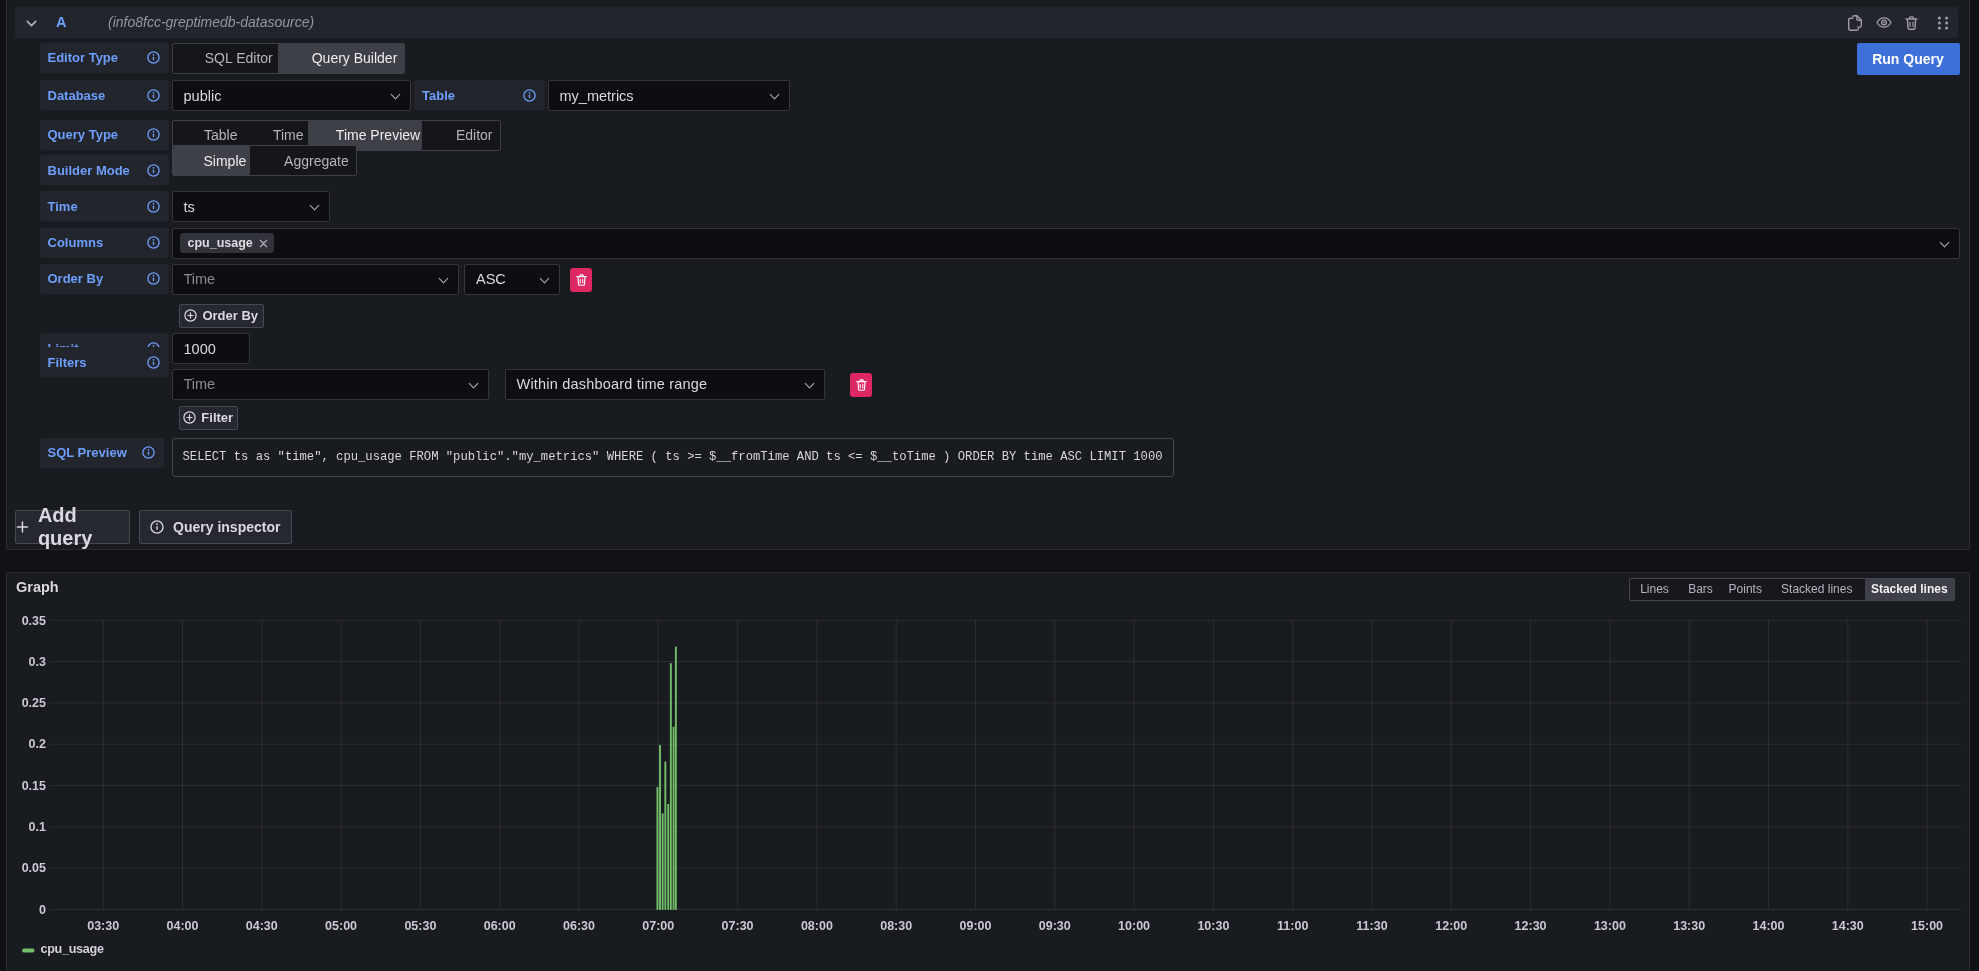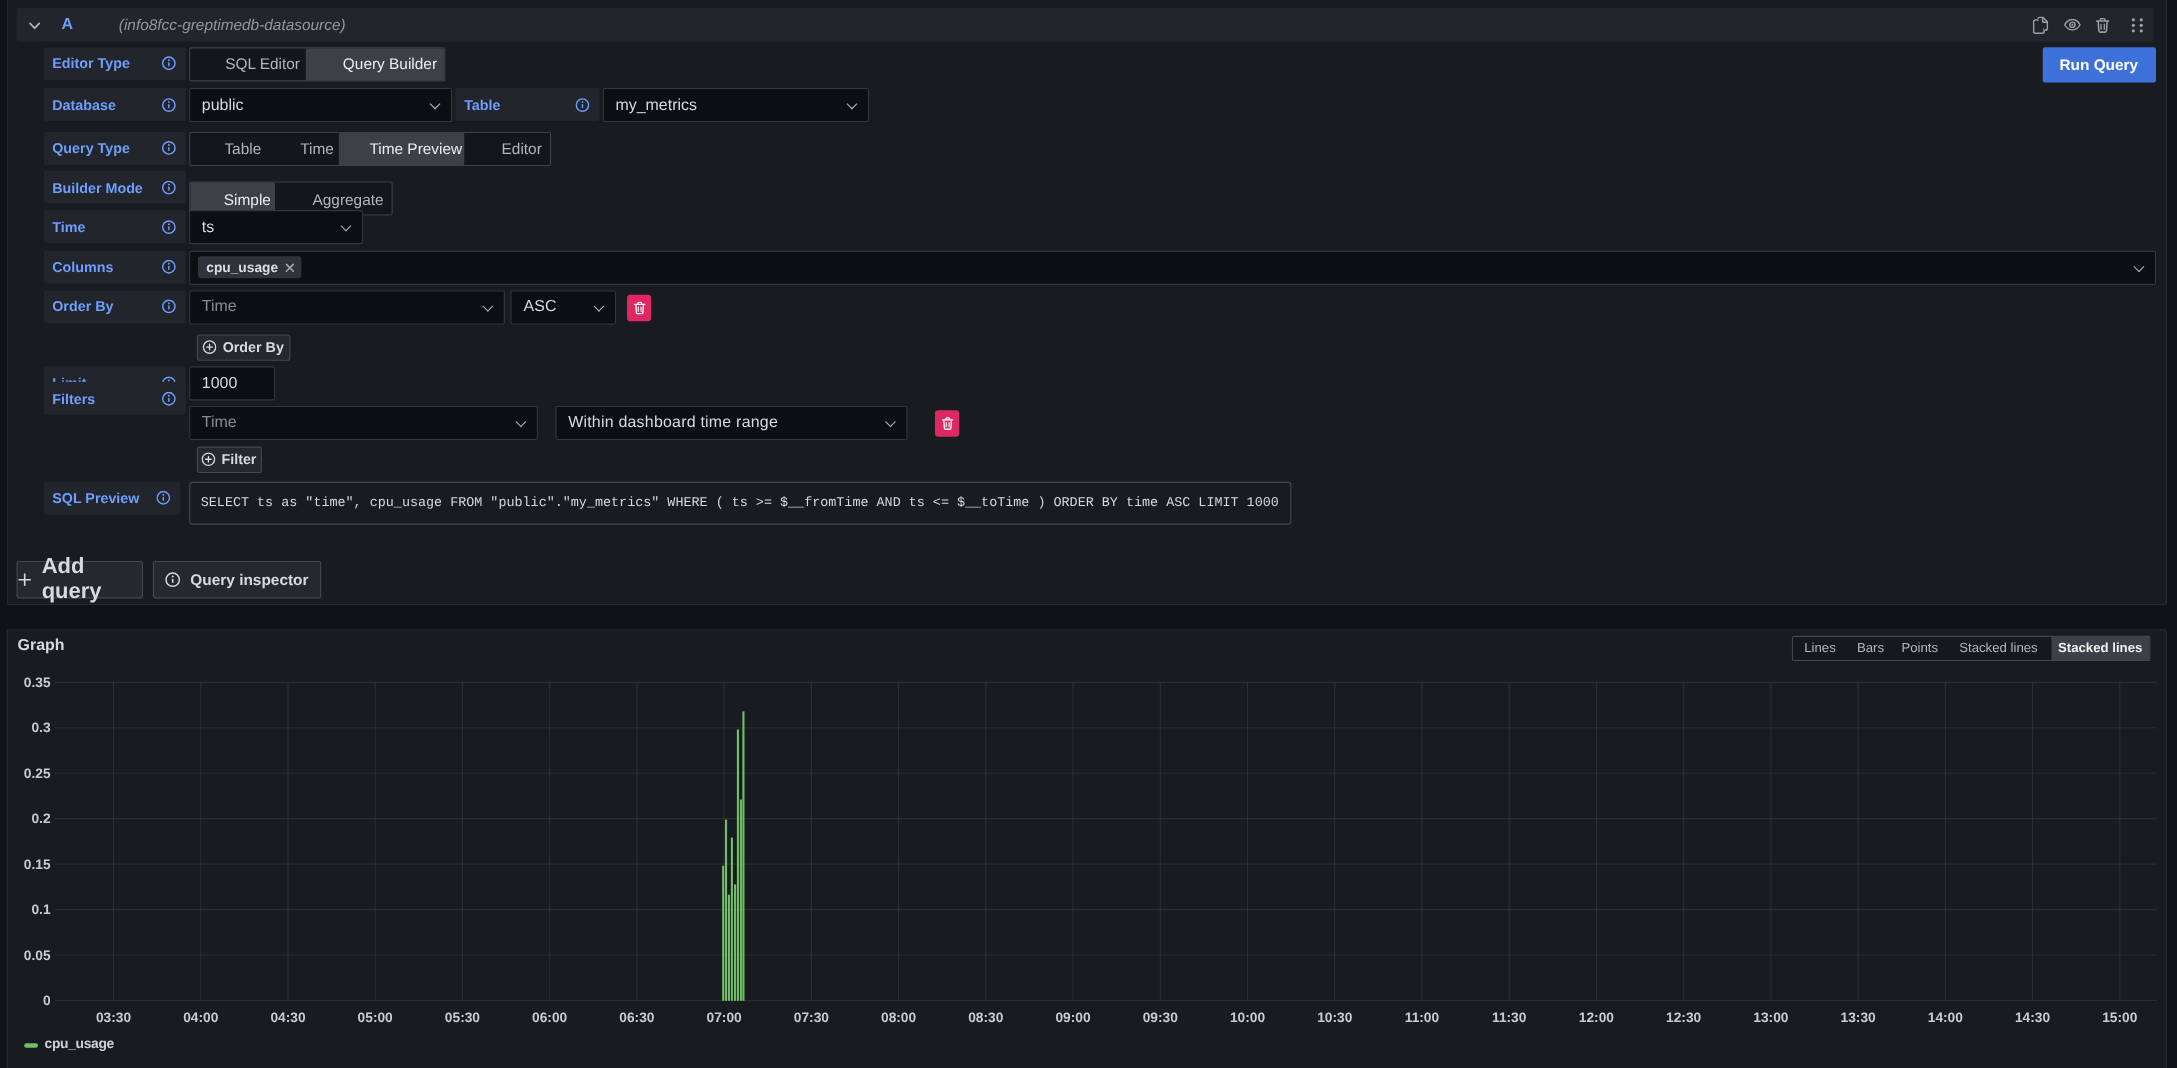--- a/index.html
+++ b/index.html
@@ -117,21 +117,21 @@
   <div class="opt" style="width:65.5px">Time</div>
   <div class="opt sel" style="width:114px">Time Preview</div>
   <div class="opt" style="width:78.5px">Editor</div>
 </div>
 
 <div class="abs lbl" style="left:39.5px;top:155px">Builder Mode<svg class="ic" width="13" height="13" viewBox="0 0 16 16">
       <circle cx="8" cy="8" r="6.9" fill="none" stroke="#6e9fff" stroke-width="1.6"></circle>
       <circle cx="8" cy="4.7" r="1.05" fill="#6e9fff"></circle>
       <rect x="7.2" y="6.9" width="1.6" height="4.6" rx="0.8" fill="#6e9fff"></rect>
     </svg></div>
-<div class="abs rg" style="left:171.5px;top:165px;width:185px">
+<div class="abs rg" style="left:171.5px;top:145px;width:185px">
   <div class="opt sel" style="width:78px">Simple</div>
   <div class="opt" style="width:105.5px">Aggregate</div>
 </div>
 
 <div class="abs lbl" style="left:39.5px;top:191px">Time<svg class="ic" width="13" height="13" viewBox="0 0 16 16">
       <circle cx="8" cy="8" r="6.9" fill="none" stroke="#6e9fff" stroke-width="1.6"></circle>
       <circle cx="8" cy="4.7" r="1.05" fill="#6e9fff"></circle>
       <rect x="7.2" y="6.9" width="1.6" height="4.6" rx="0.8" fill="#6e9fff"></rect>
     </svg></div>
 <div class="abs in" style="left:171.5px;top:191px;width:158.5px">ts<i class="chev"></i></div>

